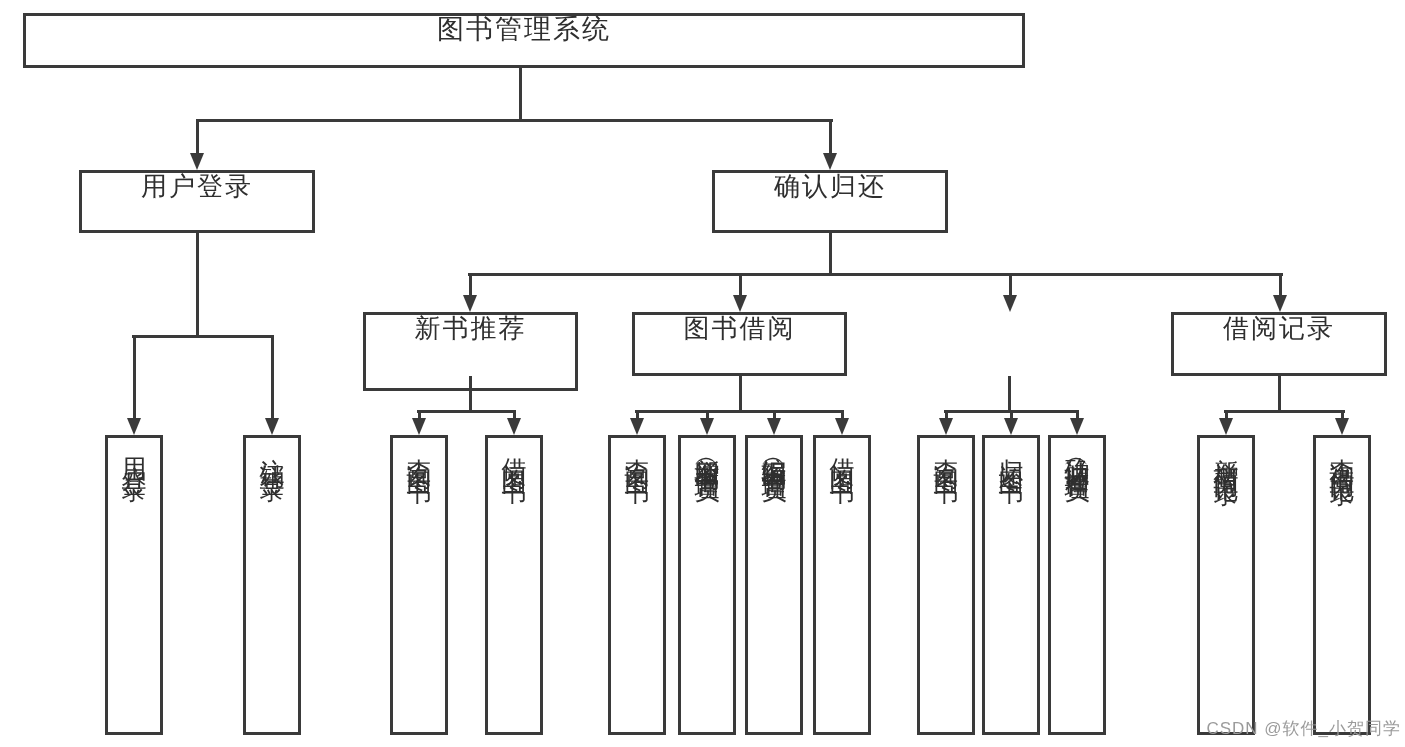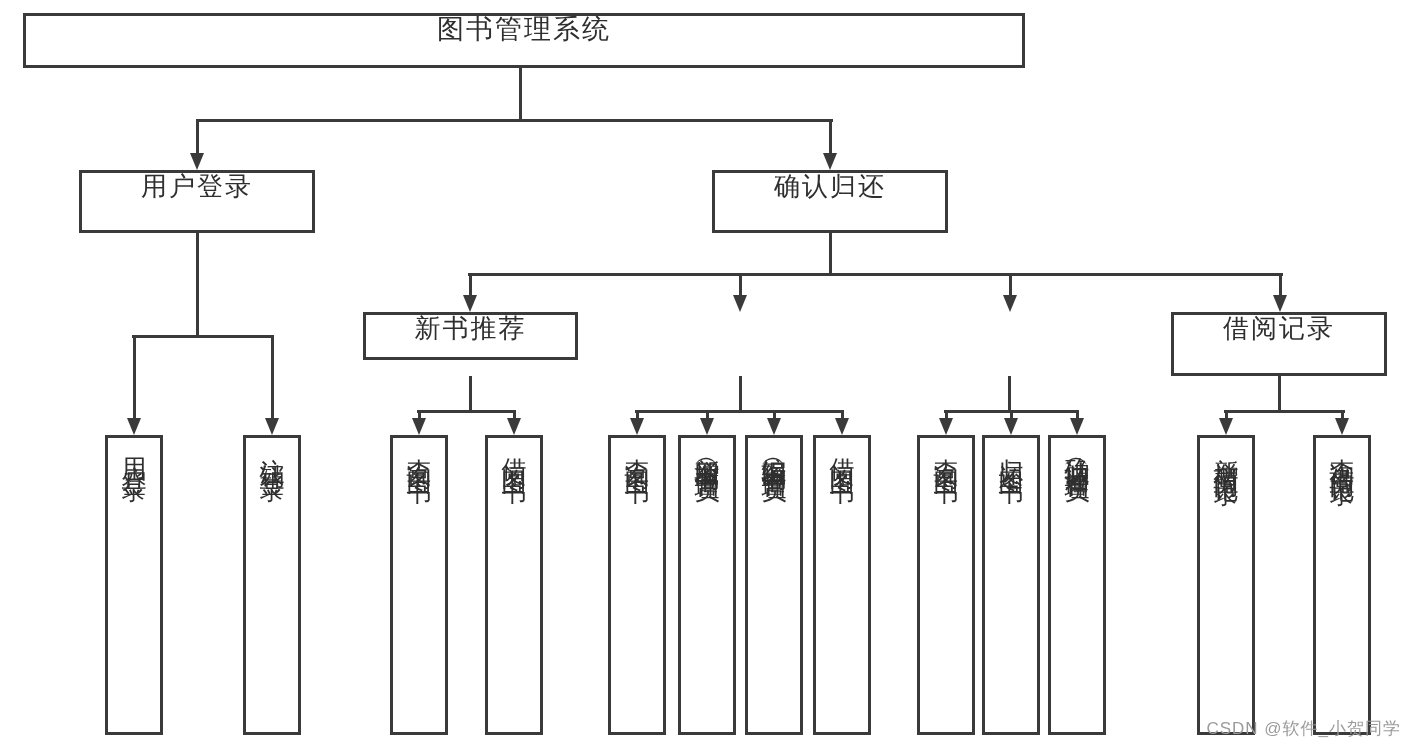--- a/index.html
+++ b/index.html
@@ -59,22 +59,25 @@
     <span class="hlabel">图书管理系统</span>
   </div>
 
   <div class="box" style="left:79px;top:170px;width:236px;height:63px">
     <span class="hlabel">用户登录</span>
   </div>
   <div class="box" style="left:712px;top:170px;width:236px;height:63px">
     <span class="hlabel">确认归还</span>
   </div>
 
-  <div class="box" style="left:363px;top:312px;width:215px;height:48px">
+  <div class="box" style="left:363px;top:312px;width:215px;height:79px">
     <span class="hlabel">新书推荐</span>
+  </div>
+  <div class="box" style="left:632px;top:312px;width:215px;height:64px">
+    <span class="hlabel">图书借阅</span>
   </div>
   <div class="box" style="left:1171px;top:312px;width:216px;height:64px">
     <span class="hlabel">借阅记录</span>
   </div>
 
   <div class="box vbox" style="left:105px">
     <span class="vlabel ls4">用户登录</span>
   </div>
   <div class="box vbox" style="left:243px">
     <span class="vlabel ls4">注销登录</span>

